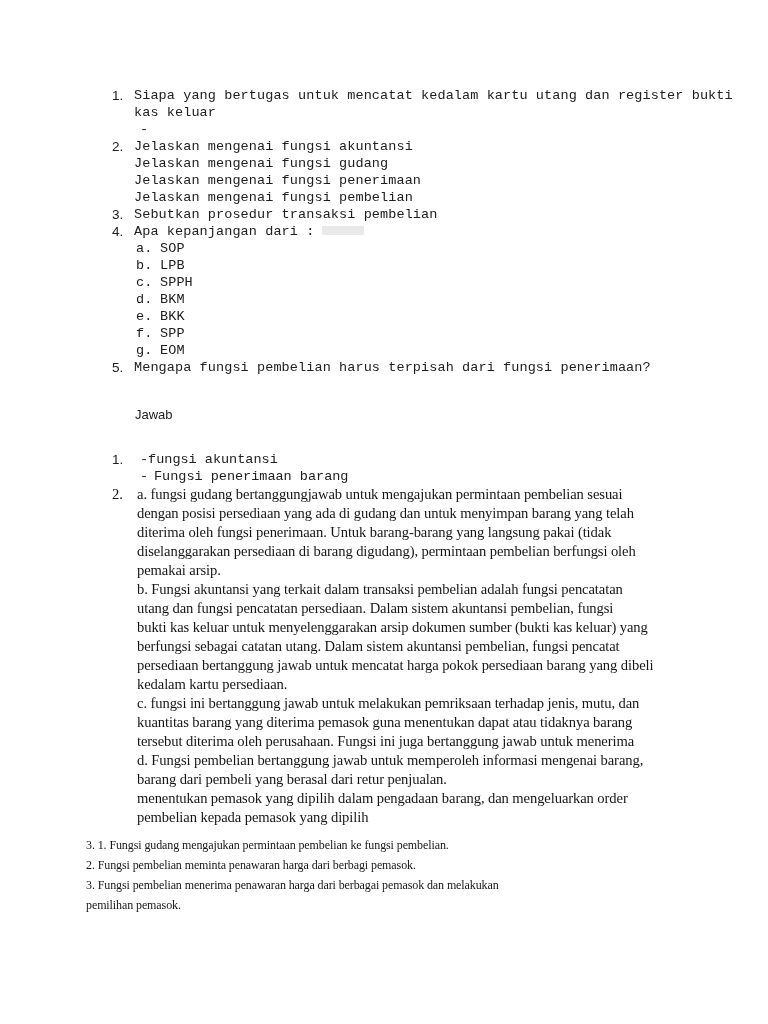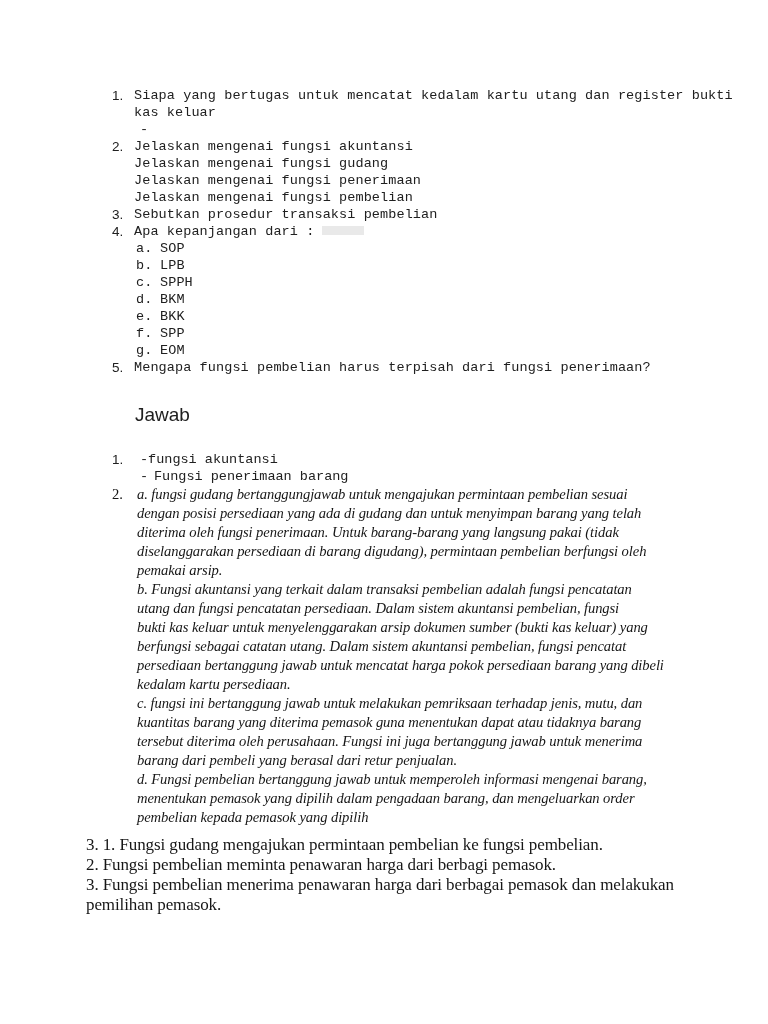--- a/index.html
+++ b/index.html
@@ -21,41 +21,41 @@
   .q-body { flex:1 1 auto;font-family:Liberation Mono, monospace; }
   .line { white-space:nowrap; }
   .dash-row { display:flex; }
   .dash-row .dash { flex:0 0 20px; padding-left:6px; }
   .dash-row.tight .dash { flex:0 0 14px; padding-left:6px; }
   .opt-row { display:flex; padding-left:2px; }
   .opt-letter { flex:0 0 24px; }
   .hl-box { display:inline-block; width:42px; height:9px; background:#e9e9e9; margin-left:8px; }
 
   
-  .jawab { margin-top:30px; margin-left:23px; font-size:19px; line-height:17px; }
+  .jawab { margin-top:30px; margin-left:23px; font-size:13px; line-height:17px; }
 
   
   .a1 { margin-top:28px; font-size:13.5px; line-height:17px; }
 
   
   .a2 {
     display:flex; margin-top:0px;
     font-family:"Liberation Serif", serif;
     font-size:14.6px; line-height:19px;
     color:#161616; letter-spacing:-0.1px;
   }
   .a2-num { flex:0 0 25px; font-size:14.6px; }
-  .a2-lines { flex:1 1 auto;font-style:italic; }
+  .a2-lines { flex:1 1 auto; }
   .a2-lines .line { white-space:nowrap; }
 
   
   .a3 {
     margin-top:8px; margin-left:-26px;
     font-family:"Liberation Serif", serif;
-    font-size:17px; line-height:20px;
+    font-size:12px; line-height:20px;
     color:#161616; letter-spacing:-0.1px;
   }
   .a3 .line { white-space:nowrap; }
 </style>
 </head>
 <body>
 
 <div class="page">
   <div class="content">
 
@@ -161,22 +161,22 @@
         <div class="line">pemakai arsip.</div>
         <div class="line">b. Fungsi akuntansi yang terkait dalam transaksi pembelian adalah fungsi pencatatan</div>
         <div class="line">utang dan fungsi pencatatan persediaan. Dalam sistem akuntansi pembelian, fungsi</div>
         <div class="line">bukti kas keluar untuk menyelenggarakan arsip dokumen sumber (bukti kas keluar) yang</div>
         <div class="line">berfungsi sebagai catatan utang. Dalam sistem akuntansi pembelian, fungsi pencatat</div>
         <div class="line">persediaan bertanggung jawab untuk mencatat harga pokok persediaan barang yang dibeli</div>
         <div class="line">kedalam kartu persediaan.</div>
         <div class="line">c. fungsi ini bertanggung jawab untuk melakukan pemriksaan terhadap jenis, mutu, dan</div>
         <div class="line">kuantitas barang yang diterima pemasok guna menentukan dapat atau tidaknya barang</div>
         <div class="line">tersebut diterima oleh perusahaan. Fungsi ini juga bertanggung jawab untuk menerima</div>
+        <div class="line">d. Fungsi pembelian bertanggung jawab untuk memperoleh informasi mengenai barang,</div>
         <div class="line">barang dari pembeli yang berasal dari retur penjualan.</div>
-        <div class="line">d. Fungsi pembelian bertanggung jawab untuk memperoleh informasi mengenai barang,</div>
         <div class="line">menentukan pemasok yang dipilih dalam pengadaan barang, dan mengeluarkan order</div>
         <div class="line">pembelian kepada pemasok yang dipilih</div>
       </div>
     </section>
 
     <section class="a3">
       <div class="line">3. 1. Fungsi gudang mengajukan permintaan pembelian ke fungsi pembelian.</div>
       <div class="line">2. Fungsi pembelian meminta penawaran harga dari berbagi pemasok.</div>
       <div class="line">3. Fungsi pembelian menerima penawaran harga dari berbagai pemasok dan melakukan</div>
       <div class="line">pemilihan pemasok.</div>

